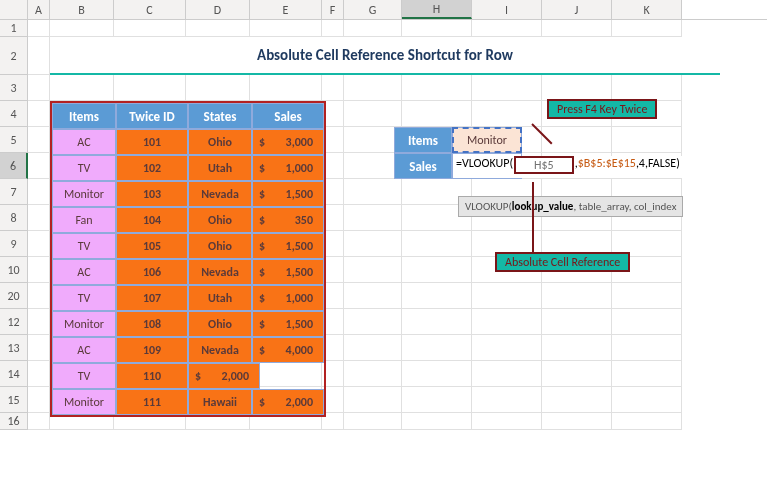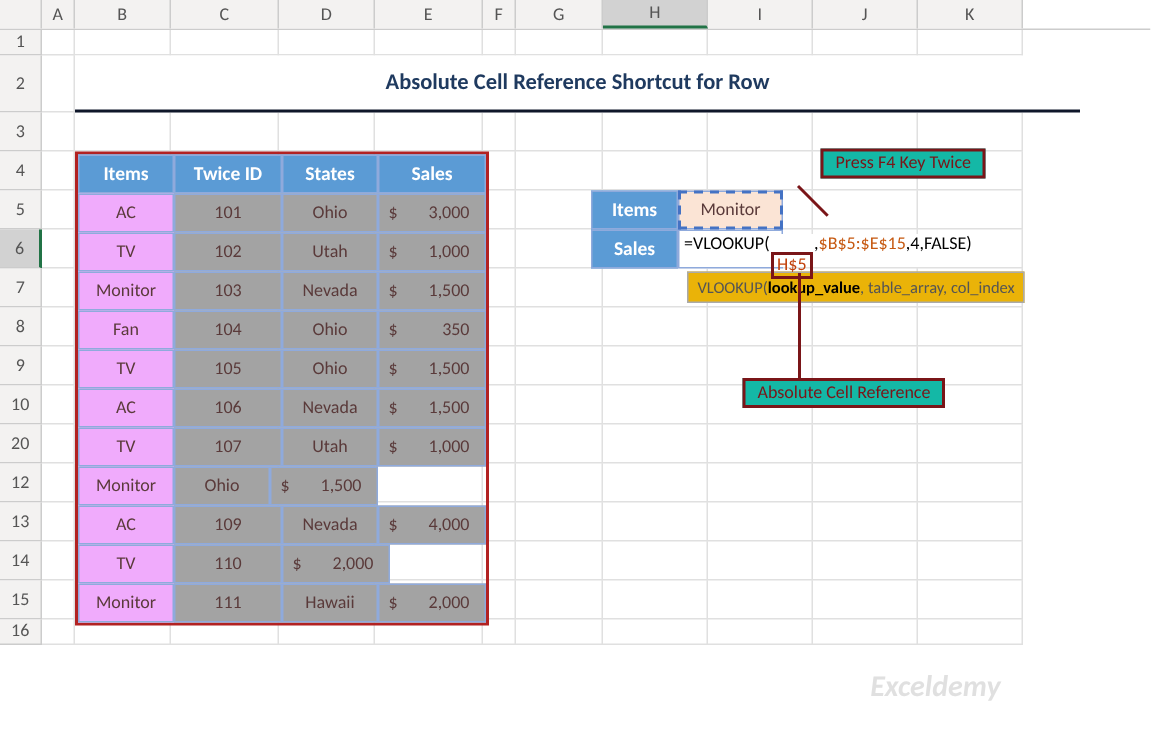--- a/index.html
+++ b/index.html
@@ -34,50 +34,50 @@
 .wJ { width: 70px; }
 .wK { width: 70px; }
 .wRH { width: 28px; }
 
 
 .h0 { height: 17px; }
 .h1 { height: 26px; }
 .hBig { height: 38px; }
 
 
-.title { position: absolute; left: 50px; top: 37px; width: 670px; height: 38px; display: flex; align-items: center; justify-content: center; background: #fff; border-bottom: 2px solid #0f172a; font-size: 15px; font-weight: bold; color: #1f3a5f; }
+.title { position: absolute; left: 50px; top: 37px; width: 670px; height: 38px; display: flex; align-items: center; justify-content: center; background: #fff; border-bottom: 2px solid #14b8a6; font-size: 15px; font-weight: bold; color: #1f3a5f; }
 
 
 .dtable { position: absolute; left: 50px; top: 101px; border: 2px solid #b22222; }
 .dtable .row .cell { border: 1px solid #8faadc; justify-content: center; }
 .dhdr { background: #5b9bd5; color: #fff; font-weight: bold; font-size: 13px; }
-.dcell { background: #a3a3a3; color: #5a3a3a; }
+.dcell { background: #f97316; color: #5a3a3a; font-weight: bold; }
 .dcell.first { background: #f0abfc; font-weight: 500; }
 .dcell.sales { justify-content: flex-start; padding-left: 6px; }
 .dcell.sales .amt { flex: 1; text-align: right; padding-right: 6px; }
 
 
 .ltable { position: absolute; left: 394px; top: 127px; }
 .ltable .row .cell { border: 1px solid #8faadc; justify-content: center; height: 26px; }
 .lhdr { background: #5b9bd5; color: #fff; font-weight: bold; width: 58px; font-size: 13px; }
 .lval { background: #fbe4d5; width: 70px; color: #5a3a3a; }
 .lval.editing { background: #fff; border: 2px solid #217346; position: relative; overflow: visible; justify-content: flex-start; padding: 0 3px; }
 
 
 .marquee { position: absolute; left: 452px; top: 127px; width: 70px; height: 26px; border: 2px dashed #4472c4; pointer-events: none; }
 
 
 .formula-ed { position: absolute; left: 454px; top: 156px; height: 22px; display: flex; align-items: flex-start; font-size: 12px; white-space: nowrap; z-index: 10; background: #fff; padding: 0 2px; }
 .formula-ed span { font-family: Calibri, Arial, sans-serif; }
 .f-black { color: #000; }
-.f-red { color: #c2410c; font-weight: 500; border: 2px solid #7a1518; padding: 0 2px; margin: 12px 1px; }
+.f-red { color: #737373; font-weight: 500; border: 2px solid #7a1518; padding: 0 18px; margin: 0 1px; }
 .f-orange { color: #c65911; }
 
 
-.ftip { position: absolute; left: 458px; top: 181px; background: #eab308; border: 1px solid #aaa; padding: 3px 6px; font-size: 11px; color: #555; white-space: nowrap; z-index: 9; }
+.ftip { position: absolute; left: 458px; top: 196px; background: #e5e5e5; border: 1px solid #aaa; padding: 3px 6px; font-size: 11px; color: #555; white-space: nowrap; z-index: 9; }
 .ftip .arg-active { font-weight: bold; color: #000; }
 
 
 .callout { position: absolute; border: 2px solid #7a1518; background: #14b8a6; padding: 1px 8px; font-size: 12px; color: #7a1518; z-index: 15; }
 .callout-line { position: absolute; background: #7a1518; z-index: 14; }
 
 
 .watermark { position: absolute; right: 100px; bottom: 30px; font-size: 20px; color: #ccc; font-style: italic; font-weight: bold; opacity: 0.6; pointer-events: none; }
 </style>
 </head>
@@ -398,20 +398,21 @@
           <div class="cell dcell first wB h1">TV</div>
           <div class="cell dcell wC h1">107</div>
           <div class="cell dcell wD h1">Utah</div>
           <div class="cell dcell sales wE h1">
             <span>$</span>
             <span class="amt">1,000</span>
           </div>
         </div>
         <div class="row">
           <div class="cell dcell first wB h1">Monitor</div>
+          <div class="cell dcell wC h1">108</div>
           <div class="cell dcell wD h1">Ohio</div>
           <div class="cell dcell sales wE h1">
             <span>$</span>
             <span class="amt">1,500</span>
           </div>
         </div>
         <div class="row">
           <div class="cell dcell first wB h1">AC</div>
           <div class="cell dcell wC h1">109</div>
           <div class="cell dcell wD h1">Nevada</div>
@@ -463,14 +464,13 @@
 
   <div class="ftip">
     <span>VLOOKUP(</span><span class="arg-active">lookup_value</span><span>, table_array, col_index</span>
   </div>
 
   <div class="callout" style="left:547px; top:99px">Press F4 Key Twice</div>
   <div class="callout-line" style="left:532px; top:123px; width:28px; height:2px; transform:rotate(45deg); transform-origin:left center"></div>
   <div class="callout-line" style="left:532px; top:182px; width:2px; height:70px"></div>
   <div class="callout" style="left:495px; top:252px">Absolute Cell Reference</div>
 
-  <div class="watermark">Exceldemy</div>
 </div>
 
 </body></html>

